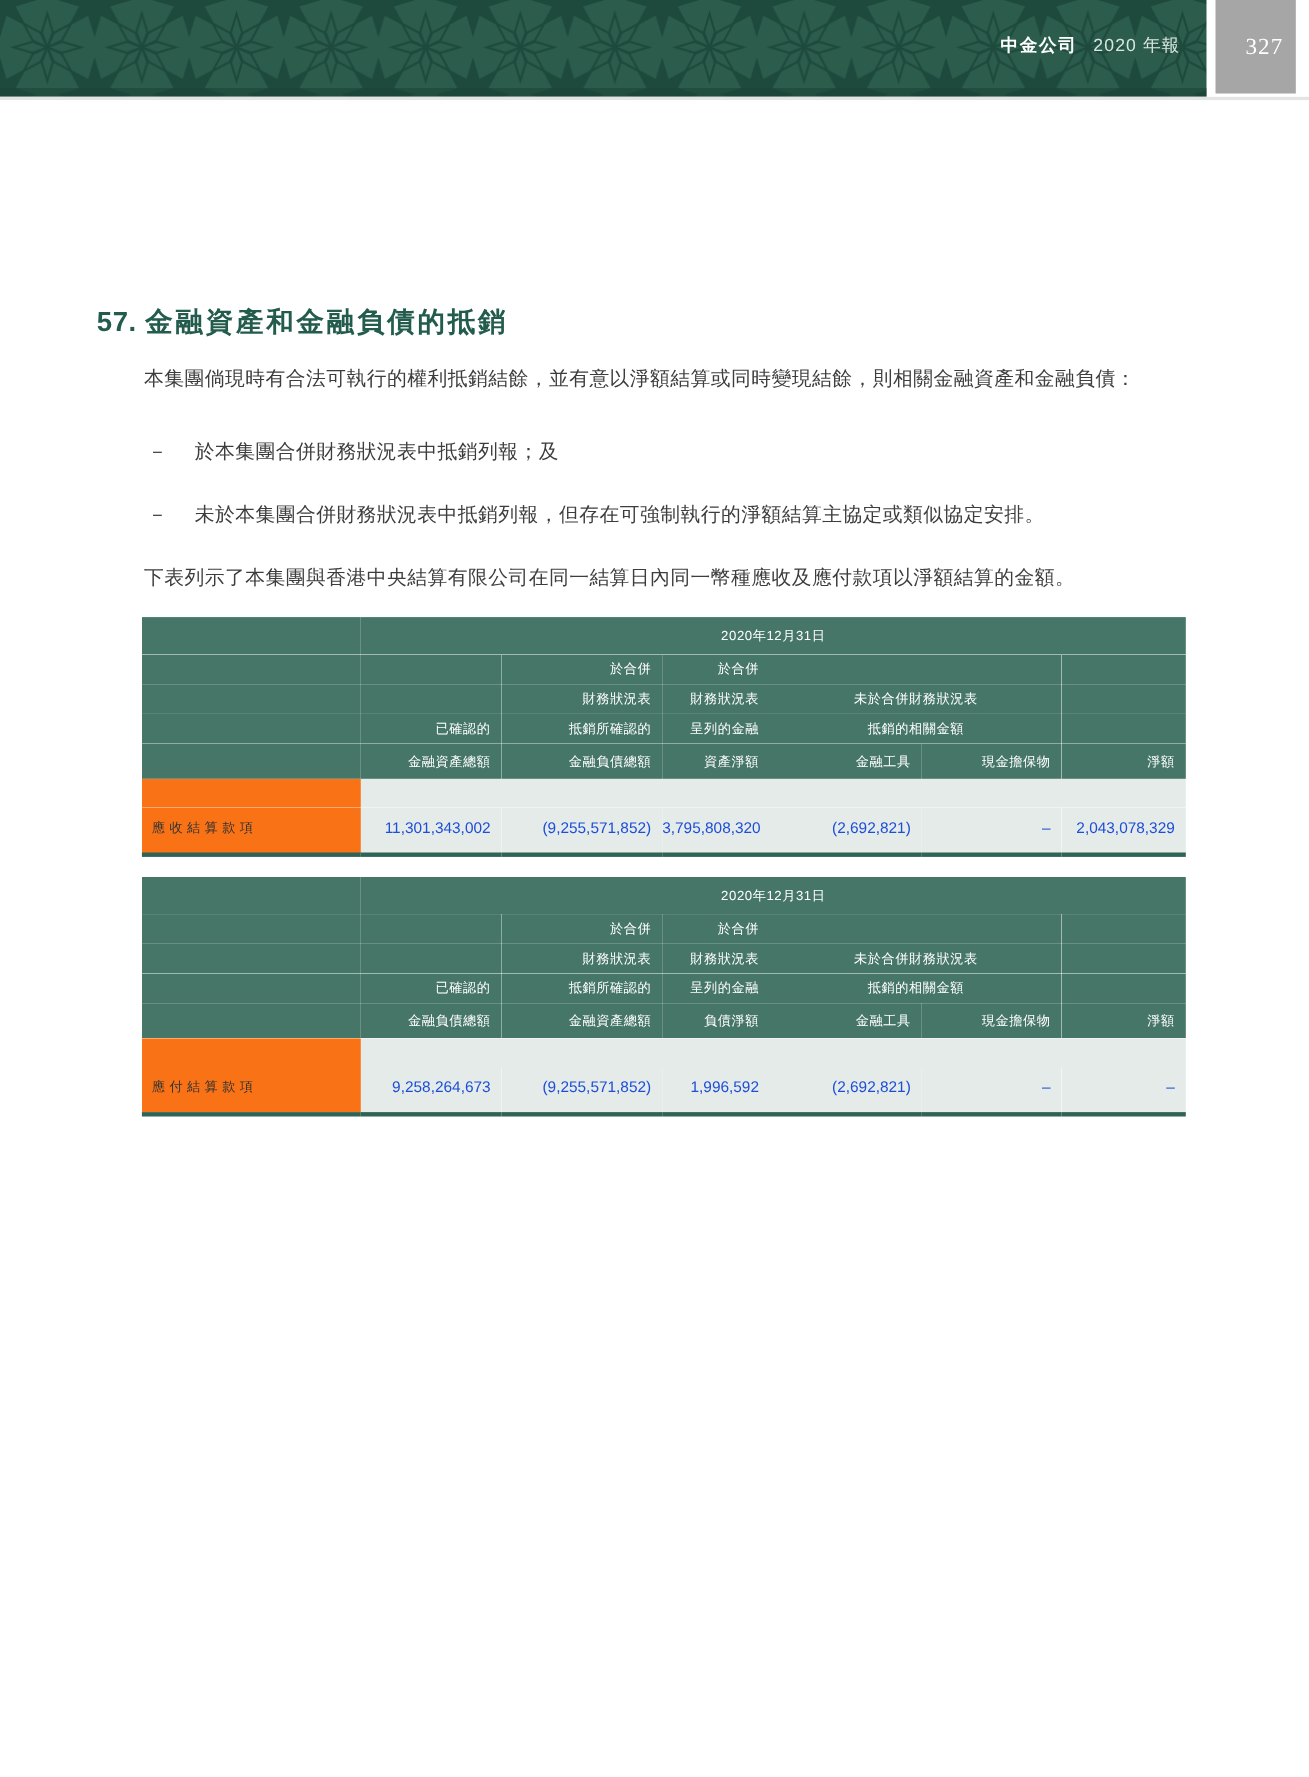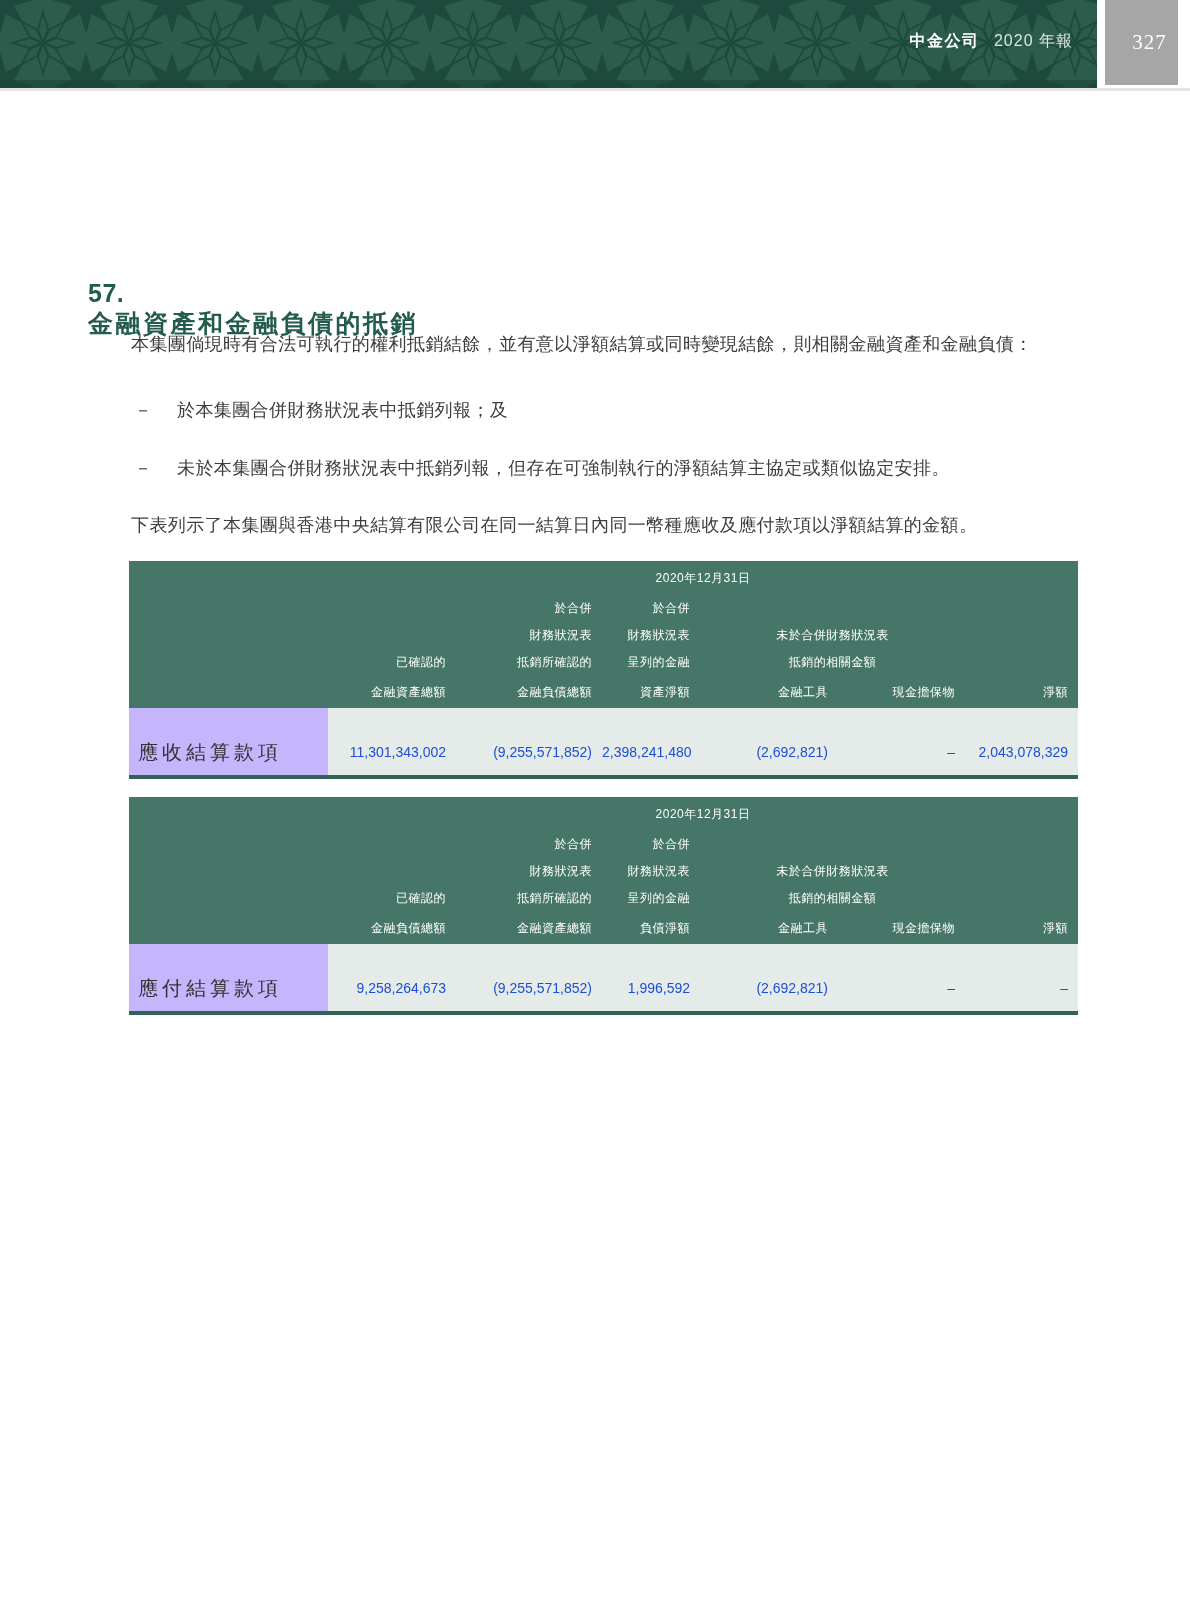--- a/index.html
+++ b/index.html
@@ -15,21 +15,21 @@
   .band-text .company { color:#ffffff; font-weight:bold; letter-spacing:1.5px; }
   .band-text .year { color:#d9e5e0; margin-left:10px; letter-spacing:1px; }
   .pagebox {
     position:absolute; top:0; right:12px; width:73px; height:85px; background:#a6a6a6;
     display:flex; align-items:center; justify-content:center;
   }
   .pagebox span { color:#ffffff; font-family:"Liberation Serif","DejaVu Serif",serif; font-size:21px; letter-spacing:1px;margin-left:16px; }
   .hrule { position:absolute; top:88px; left:0; width:1190px; height:3px; background:#e4e4e4; }
 
   
-  .heading { position:absolute; left:88px; top:278px; display:flex; color:#235c4d; font-weight:bold; font-size:25px; line-height:30px;flex-direction:column; }
+  .heading { position:absolute; left:88px; top:278px; display:flex; color:#235c4d; font-weight:bold; font-size:25px; line-height:30px; }
   .heading .num { width:44px; letter-spacing:0.5px; }
   .heading .title { letter-spacing:2.5px; }
 
   .para { position:absolute; left:131px; width:950px; font-size:18px; letter-spacing:0.4px; line-height:26px; color:#3d3d3d; }
   #para-intro { top:331px; }
   #para-lead  { top:512px; }
 
   .bullet { position:absolute; left:134px; width:950px; display:flex; font-size:18px; letter-spacing:0.4px; line-height:26px; color:#3d3d3d; }
   #bullet-0 { top:397px; }
   #bullet-1 { top:455px; }
@@ -43,21 +43,21 @@
     background:#467668; color:#ffffff; font-weight:normal; font-size:12px;
     letter-spacing:0.5px; padding:0 10px 0 0; vertical-align:middle; overflow:hidden;
   }
   .fintable .tr-date th { height:34px; }
   .fintable .tr-mid th  { height:27px; }
   .fintable .tr-last th { height:32px; }
   .fintable th.date { text-align:center; padding-right:0; }
   .fintable th.r { text-align:right;font-family:Liberation Serif, serif; }
   .fintable th.c { text-align:center; padding-right:0; }
   .fintable td { background:#e5ebe8; font-size:14px; padding:0; color:#1d4ed8; overflow:hidden; }
-  .fintable td.lbl { background:#c4b5fd; font-size:20px; letter-spacing:4px; padding-left:9px; color:#333333; }
+  .fintable td.lbl { background:#f97316; font-size:12px; letter-spacing:4px; padding-left:9px; color:#333333; }
   .fintable tr.spacer td { height:26px; }
   .fintable tr.data td { height:36px; vertical-align:middle; padding-bottom:5px; border-bottom:4px solid #2e6355; }
   .fintable td.num { text-align:right; padding-right:10px; }
 </style>
 </head>
 <body>
 
 <div id="page">
 
   <div class="band">
@@ -165,21 +165,21 @@
     </thead>
     <tbody>
       <tr class="spacer">
         <td class="lbl"></td>
           <td colspan="6"></td>
       </tr>
       <tr class="data">
         <td class="lbl">應收結算款項</td>
         <td class="num">11,301,343,002</td>
         <td class="num">(9,255,571,852)</td>
-        <td class="num">2,398,241,480</td>
+        <td class="num">3,795,808,320</td>
         <td class="num">(2,692,821)</td>
         <td class="num">–</td>
         <td class="num">2,043,078,329</td>
       </tr>
     </tbody>
   </table>
 
   <table class="fintable" id="table-1">
     <colgroup>
       <col style="width:199px">

